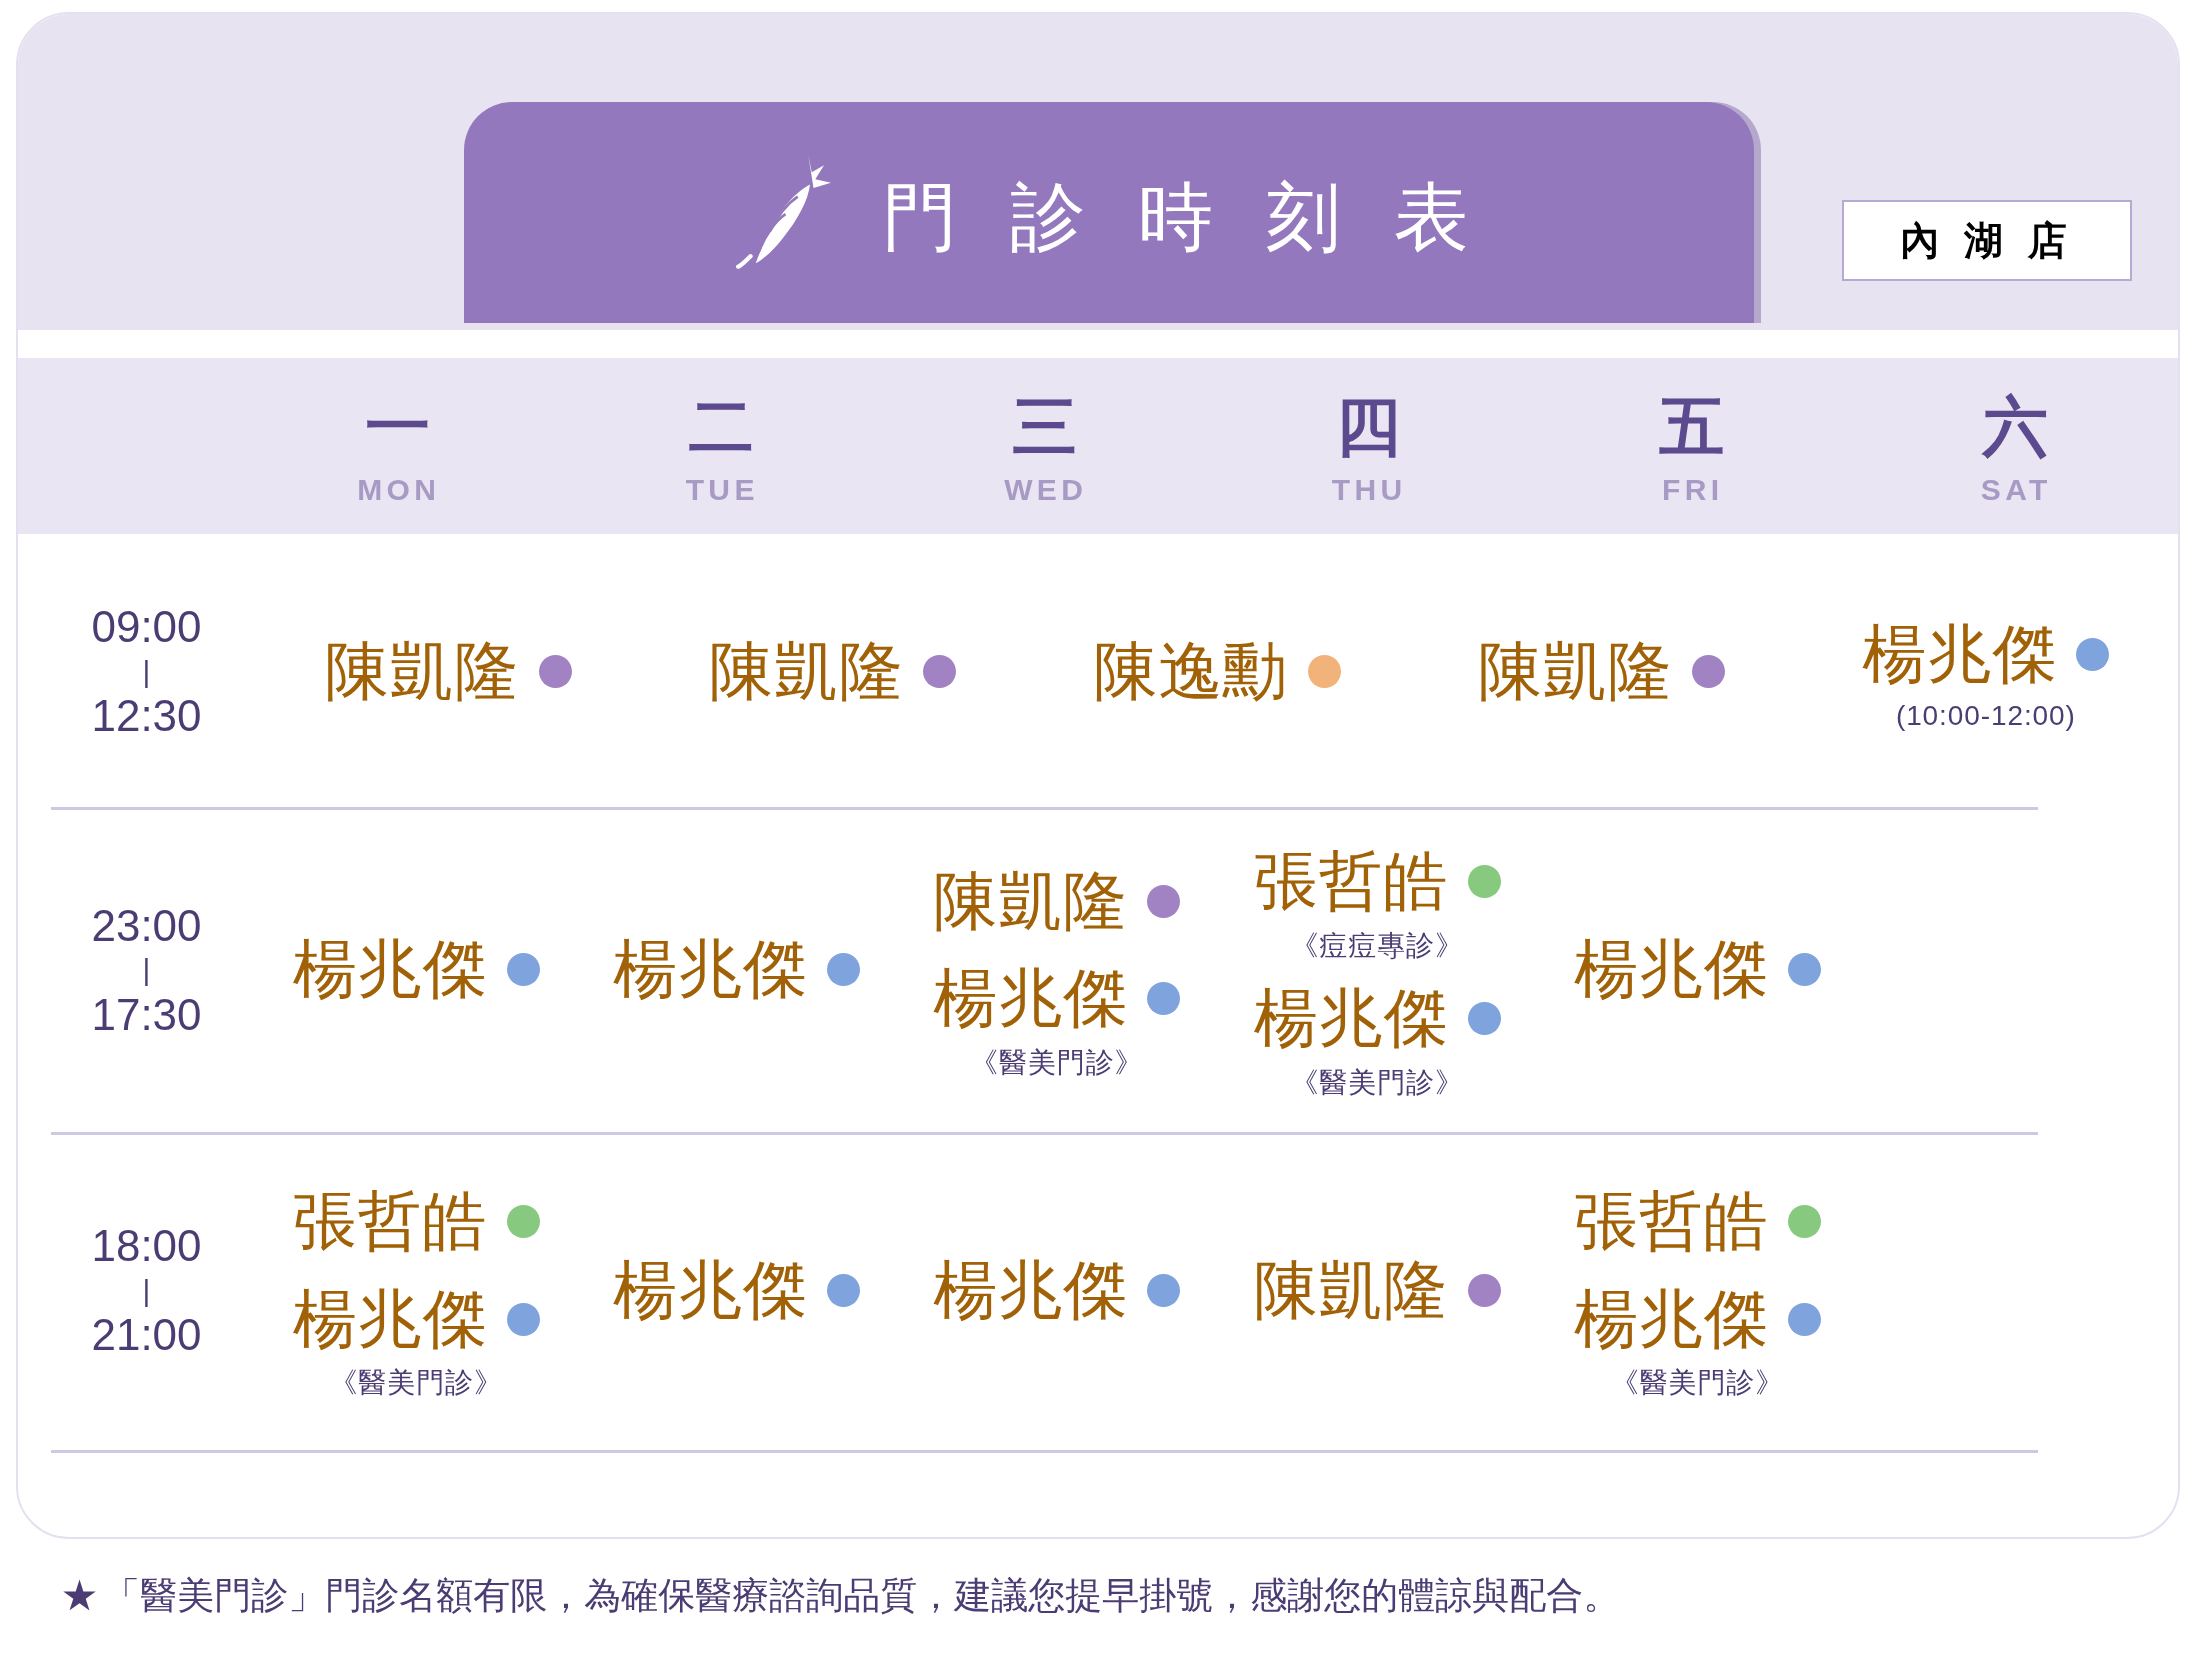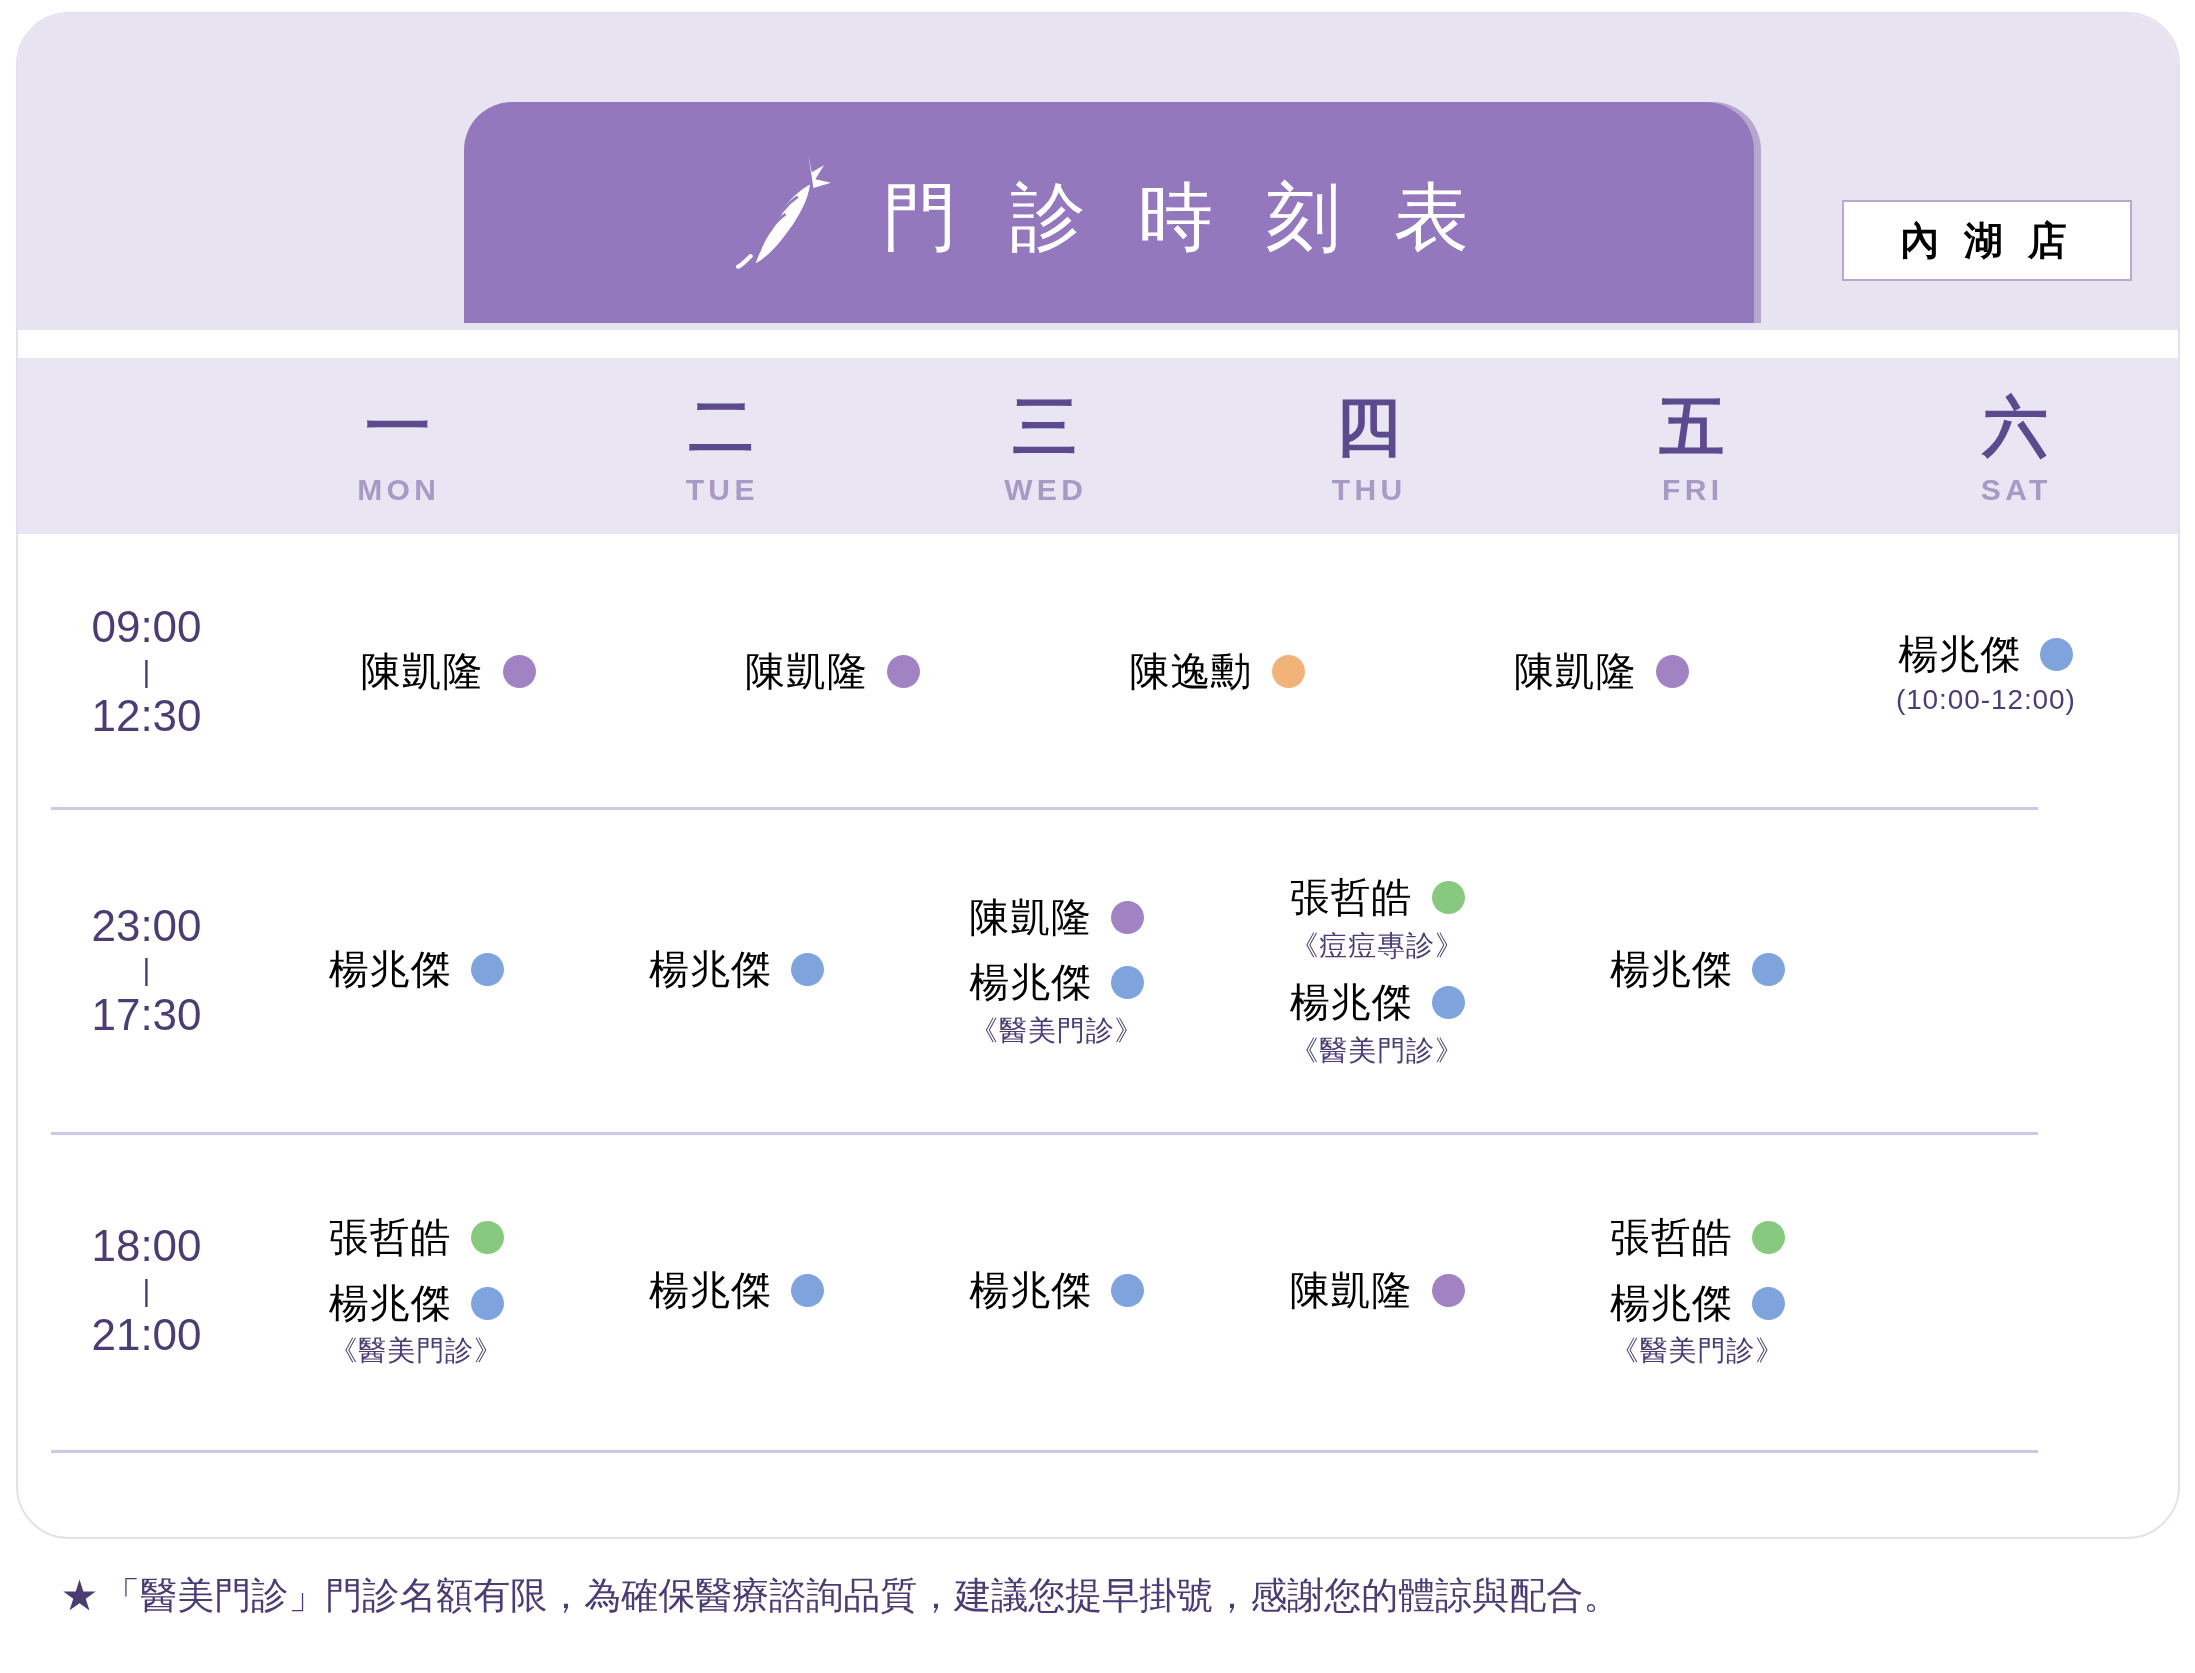--- a/index.html
+++ b/index.html
@@ -202,22 +202,22 @@
   .row-3 .day-cell, .row-3 .time-cell { height: 316px; }
 
   .entry {
     display: flex;
     align-items: center;
     justify-content: center;
     gap: 19.3px;
     white-space: nowrap;
   }
   .entry-name {
-    font-size: 40px;
-    color: #000000;
+    font-size: 64px;
+    color: #a16207;
     letter-spacing: 0.9px;
   }
   .entry-name.closed {
     color: #8a6d3b;
     letter-spacing: 12.3px;
     font-size: 54px;
   }
   .dot {
     width: 33px;
     height: 33px;

